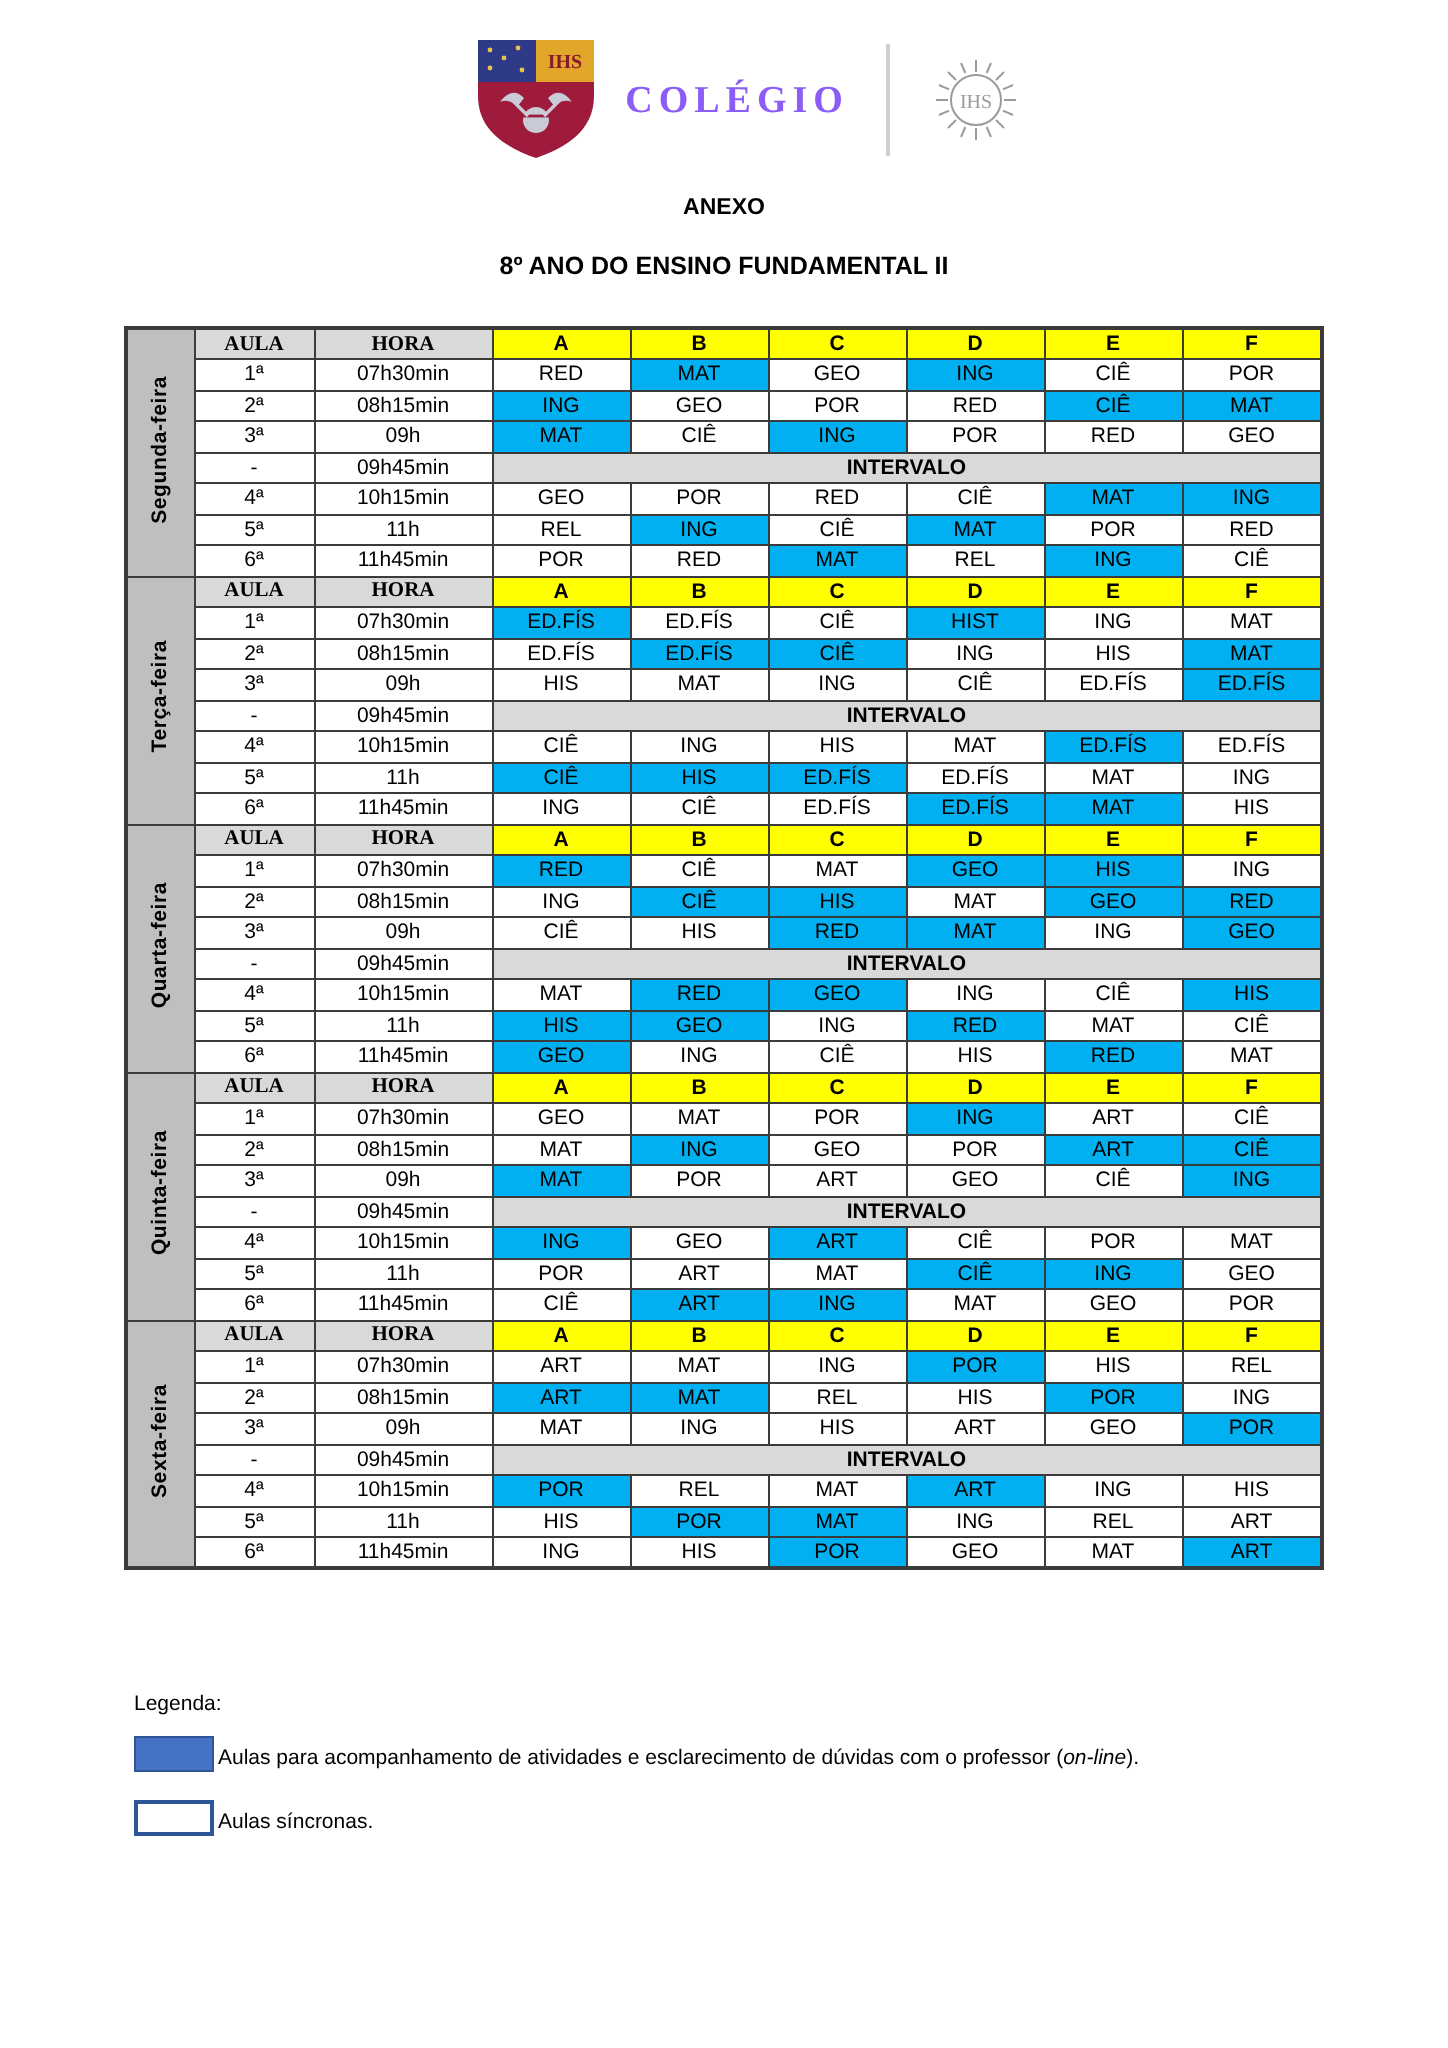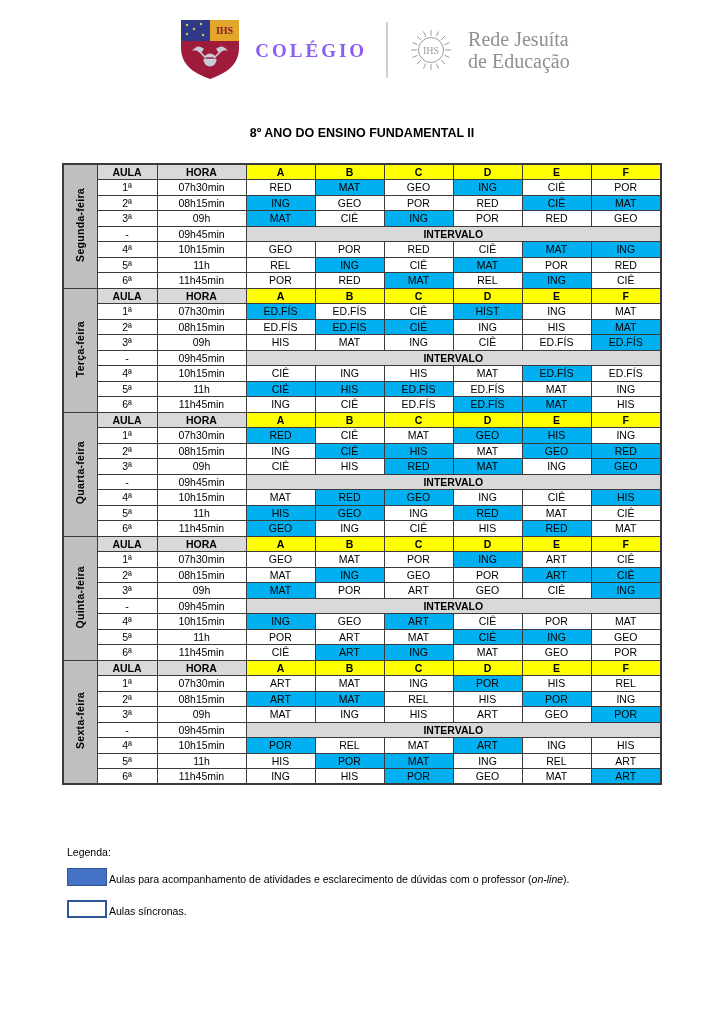--- a/index.html
+++ b/index.html
@@ -23,21 +23,21 @@
   .network-name{font-family:"Liberation Serif", serif; font-size:20px; color:#8f8f8f; line-height:1.1;}
   
   .anexo{position:absolute; top:98px; left:0; right:0; text-align:center; font-weight:bold; font-size:11.5px;}
   .doc-title{position:absolute; top:126px; left:0; right:0; text-align:center; font-weight:bold; font-size:12.5px;}
   
   .tt-wrap{position:absolute; top:163px; left:62px;}
   table.tt{border-collapse:collapse; table-layout:fixed; width:599px; font-size:10.5px; border:2px solid var(--grid);}
   table.tt td{border:1px solid var(--grid); height:15.5px; text-align:center; padding:0 1px; overflow:hidden; white-space:nowrap;}
   td.day{background:var(--day-gray); width:34px;}
   .vtext{writing-mode:vertical-rl; transform:rotate(180deg); display:inline-block; font-weight:bold; font-size:10.5px; letter-spacing:.3px;}
-  td.hd{background:var(--head-gray); font-weight:bold;}
+  td.hd{background:var(--head-gray); font-weight:bold;font-family:Liberation Serif, serif;}
   td.grp{background:var(--yellow); font-weight:bold;}
   td.hl{background:var(--blue);}
   td.intervalo{background:var(--head-gray); font-weight:bold;}
   
   .legend-title{position:absolute; top:846px; left:67px; font-size:10.5px;}
   .legend-item{position:absolute; left:67px; display:flex; align-items:flex-end; gap:2px; font-size:10.5px;}
   .li-1{top:868px;text-align:center;} .li-2{top:900px;}
   .swatch{width:40px; height:18px; flex:0 0 auto;}
   .swatch.filled{background:var(--legend-blue); border:1.5px solid var(--legend-border);}
   .swatch.outline{background:#fff; border:2px solid var(--legend-border);}
@@ -79,26 +79,23 @@
         <g id="rays">
           <path d="M24 4 v6 M24 38 v6 M4 24 h6 M38 24 h6
                    M10 10 l4 4 M34 34 l4 4 M38 10 l-4 4 M14 34 l-4 4
                    M16.5 5.5 l2.2 5 M31.5 5.5 l-2.2 5 M5.5 16.5 l5 2.2 M5.5 31.5 l5 -2.2
                    M42.5 16.5 l-5 2.2 M42.5 31.5 l-5 -2.2 M16.5 42.5 l2.2 -5 M31.5 42.5 l-2.2 -5" fill="none"></path>
         </g>
       </g>
       <text x="24" y="28" text-anchor="middle" font-family="Liberation Serif, serif" font-size="10" fill="#9b9b9b">IHS</text>
     </svg>
 
-    <div class="network-name">
-      <div>Rede Jesuíta</div>
-      <div>de Educação</div>
-    </div>
   </div>
 
+  <div class="anexo">ANEXO</div>
   <div class="doc-title">8º ANO DO ENSINO FUNDAMENTAL II</div>
 
   <div class="tt-wrap">
     <table class="tt">
       <colgroup>
         <col style="width:34px">
           <col style="width:60px">
           <col style="width:89px">
         <col style="width:69px">
           <col style="width:69px">

